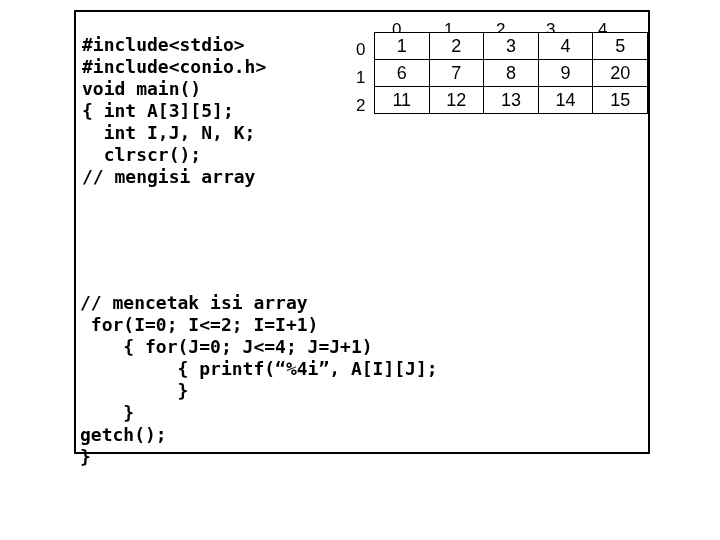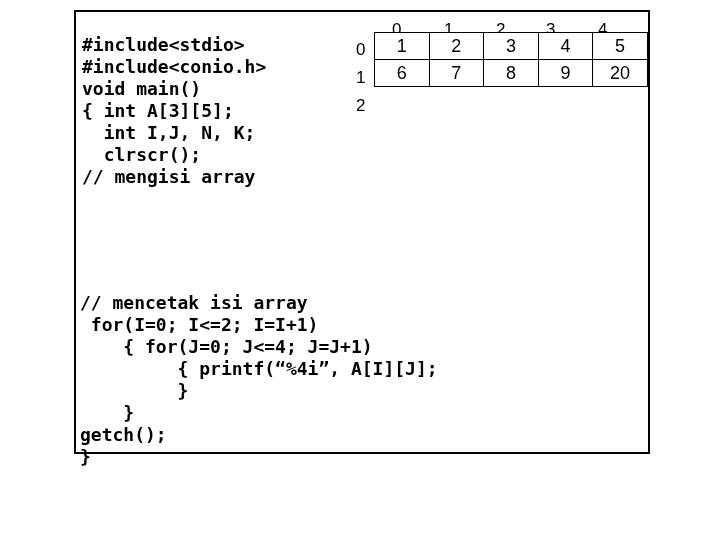--- a/index.html
+++ b/index.html
@@ -110,20 +110,27 @@
       <td>4</td>
       <td>5</td>
     </tr>
     <tr>
       <td>6</td>
       <td>7</td>
       <td>8</td>
       <td>9</td>
       <td>20</td>
     </tr>
+    <tr>
+      <td>11</td>
+      <td>12</td>
+      <td>13</td>
+      <td>14</td>
+      <td>15</td>
+    </tr>
   </tbody>
     </table>
 
   <pre class="code-bottom">// mencetak isi array
  for(I=0; I&lt;=2; I=I+1)
     { for(J=0; J&lt;=4; J=J+1)
          { printf(“%4i”, A[I][J];
          }
     }
 getch();

